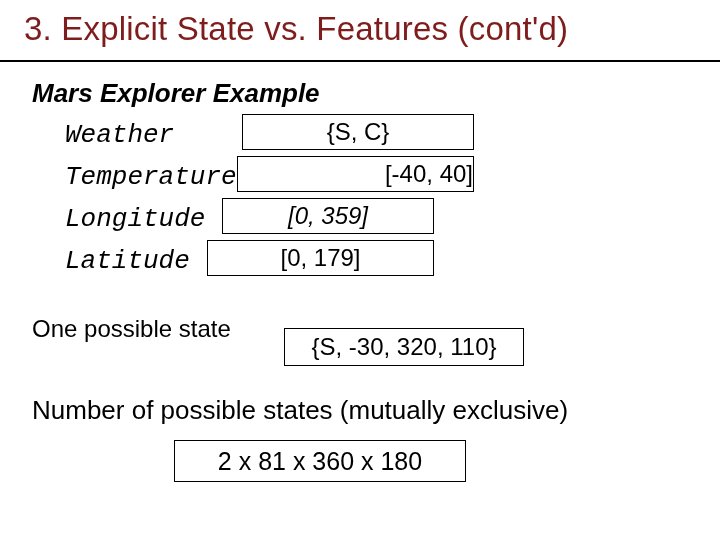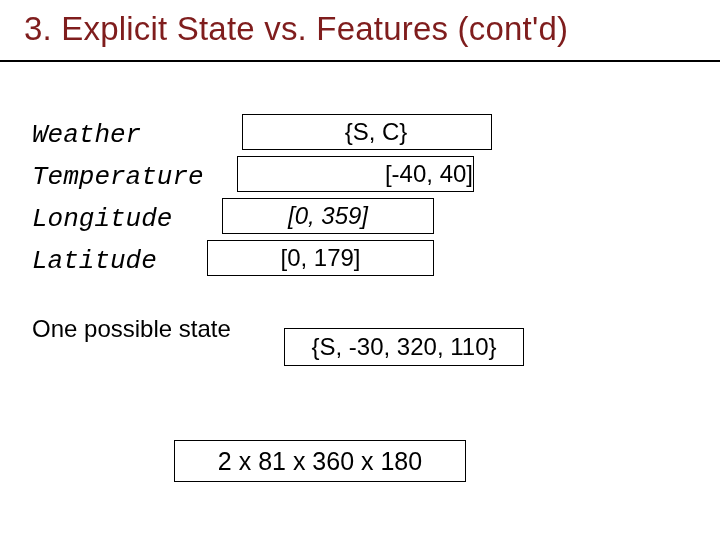--- a/index.html
+++ b/index.html
@@ -50,33 +50,34 @@
     font-size: 26px;
   }
   .feat-row {
     height: 42px;
     line-height: 42px;
     position: relative;
   }
   .feat-label {
     font-family: "Courier New", Courier, monospace;
     font-style: italic;
+    margin-left: 33px;
   }
   .val-box {
     position: absolute;
     border: 1.5px solid #000;
     background: #fff;
     text-align: center;
     font-size: 24px;
     line-height: 34px;
     height: 34px;
     font-family: Arial, Helvetica, sans-serif;
     font-style: normal;
   }
-  .vb1 { left: 210px; top: 2px; width: 230px; padding-left: 18px; }
+  .vb1 { left: 210px; top: 2px; width: 230px; }
   .vb2 { left: 205px; top: 2px; width: 235px; text-align: right; }
   .vb3 { left: 190px; top: 2px; width: 210px; font-style: italic; }
   .vb4 { left: 175px; top: 2px; width: 225px; }
 
   .one-state-line {
     position: absolute;
     left: 32px;
     top: 315px;
     font-size: 24px;
   }
@@ -110,20 +111,21 @@
   }
 </style>
 </head>
 <body>
 
 <div class="slide">
 
   <div class="title">3. Explicit State vs. Features (cont'd)</div>
   <div class="hr"></div>
 
+  <div class="subtitle">Mars Explorer Example</div>
 
   <div class="features">
     <div class="feat-row">
       <span class="feat-label">Weather</span>
       <div class="val-box vb1">{S, C}</div>
     </div>
     <div class="feat-row">
       <span class="feat-label">Temperature</span>
       <div class="val-box vb2">[-40,  40]</div>
     </div>
@@ -133,15 +135,16 @@
     </div>
     <div class="feat-row">
       <span class="feat-label">Latitude</span>
       <div class="val-box vb4">[0, 179]</div>
     </div>
   </div>
 
   <div class="one-state-line">One possible state</div>
   <div class="one-state-box">{S, -30, 320, 110}</div>
 
+  <div class="num-states">Number of possible states (mutually exclusive)</div>
   <div class="calc-box">2 x 81 x 360 x 180</div>
 
 </div>
 
 </body></html>

